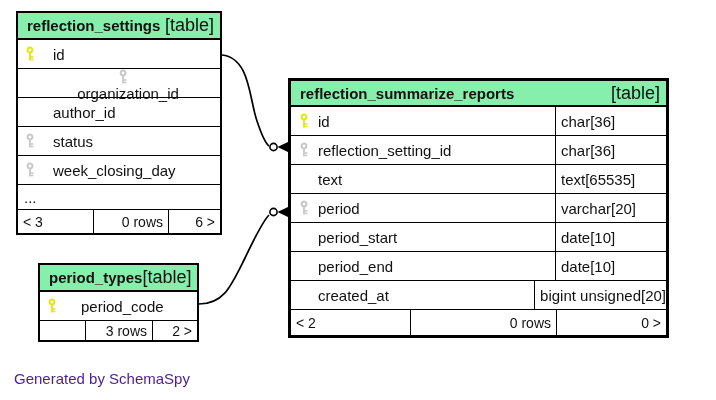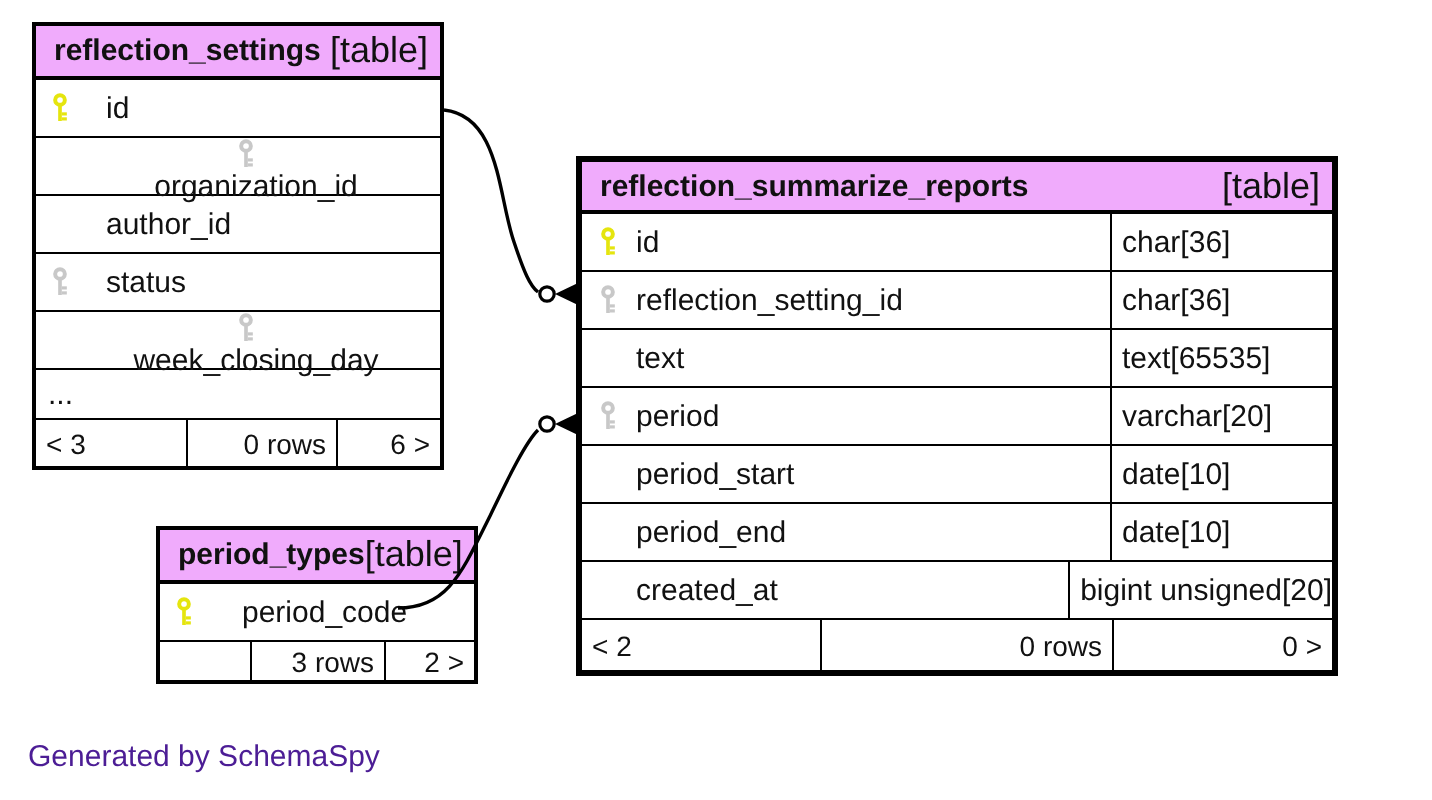--- a/index.html
+++ b/index.html
@@ -4,21 +4,21 @@
 <style>
   * { margin:0; padding:0; box-sizing:border-box; }
   html,body { background:#ffffff; }
   #stage {
     position:relative; width:716px; height:400px; background:#ffffff;
     font-family:"Liberation Sans", sans-serif; color:#111; overflow:hidden;
   }
   .tbl { position:absolute; background:#fff; border:2px solid #000; display:flex; flex-direction:column; }
   .tbl.focus { border-width:3px; }
   .tbl-header {
-    background:#f0abfc; border-bottom:2px solid #000;
+    background:#86efac; border-bottom:2px solid #000;
     display:flex; align-items:center; justify-content:space-between;
     padding:0 6px 0 9px; flex:0 0 auto;
   }
   .tbl-header .tname { font-weight:bold; font-size:15px; }
   .tbl-header .ttag  { font-size:18px; font-weight:normal; }
   .col-row {
     display:flex; align-items:center; border-bottom:1px solid #000;
     font-size:15px; flex:0 0 auto;
   }
   .name-cell { display:flex; align-items:center; height:100%; }
@@ -80,21 +80,21 @@
       <span class="icon-slot fk">
         <svg class="keyicon" width="10" height="16" viewBox="0 0 12 18">
             <circle cx="6" cy="4.2" r="2.9" fill="none" stroke="currentColor" stroke-width="2.4"></circle>
             <rect x="4.9" y="7.2" width="2.2" height="9.6" fill="currentColor"></rect>
             <rect x="7.1" y="11.6" width="3" height="1.9" fill="currentColor"></rect>
             <rect x="7.1" y="14.6" width="3" height="1.9" fill="currentColor"></rect>
           </svg>
       </span>
       <span class="col-name">status</span>
     </div>
-    <div class="col-row" style="height:29px;flex-direction:column;">
+    <div class="col-row" style="height:29px;">
       <span class="icon-slot fk">
         <svg class="keyicon" width="10" height="16" viewBox="0 0 12 18">
             <circle cx="6" cy="4.2" r="2.9" fill="none" stroke="currentColor" stroke-width="2.4"></circle>
             <rect x="4.9" y="7.2" width="2.2" height="9.6" fill="currentColor"></rect>
             <rect x="7.1" y="11.6" width="3" height="1.9" fill="currentColor"></rect>
             <rect x="7.1" y="14.6" width="3" height="1.9" fill="currentColor"></rect>
           </svg>
       </span>
       <span class="col-name">week_closing_day</span>
     </div>
@@ -183,21 +183,21 @@
       </span>
       <span class="type-cell">bigint unsigned[20]</span>
     </div>
     <div class="tbl-footer">
       <div class="fcell fl" style="width:119px;">&lt; 2</div>
       <div class="fcell fr" style="width:146px;">0 rows</div>
       <div class="fcell fr" style="flex:1;">0 &gt;</div>
     </div>
   </div>
 
-  <div class="tbl t3" style="left:38px; top:263px; width:161px; height:79px;margin-left:40px;">
+  <div class="tbl t3" style="left:38px; top:263px; width:161px; height:79px;">
     <div class="tbl-header" style="height:27px;">
       <span class="tname">period_types</span>
       <span class="ttag">[table]</span>
     </div>
     <div class="col-row" style="height:29px;">
       <span class="icon-slot pk">
         <svg class="keyicon" width="10" height="16" viewBox="0 0 12 18">
             <circle cx="6" cy="4.2" r="2.9" fill="none" stroke="currentColor" stroke-width="2.4"></circle>
             <rect x="4.9" y="7.2" width="2.2" height="9.6" fill="currentColor"></rect>
             <rect x="7.1" y="11.6" width="3" height="1.9" fill="currentColor"></rect>

